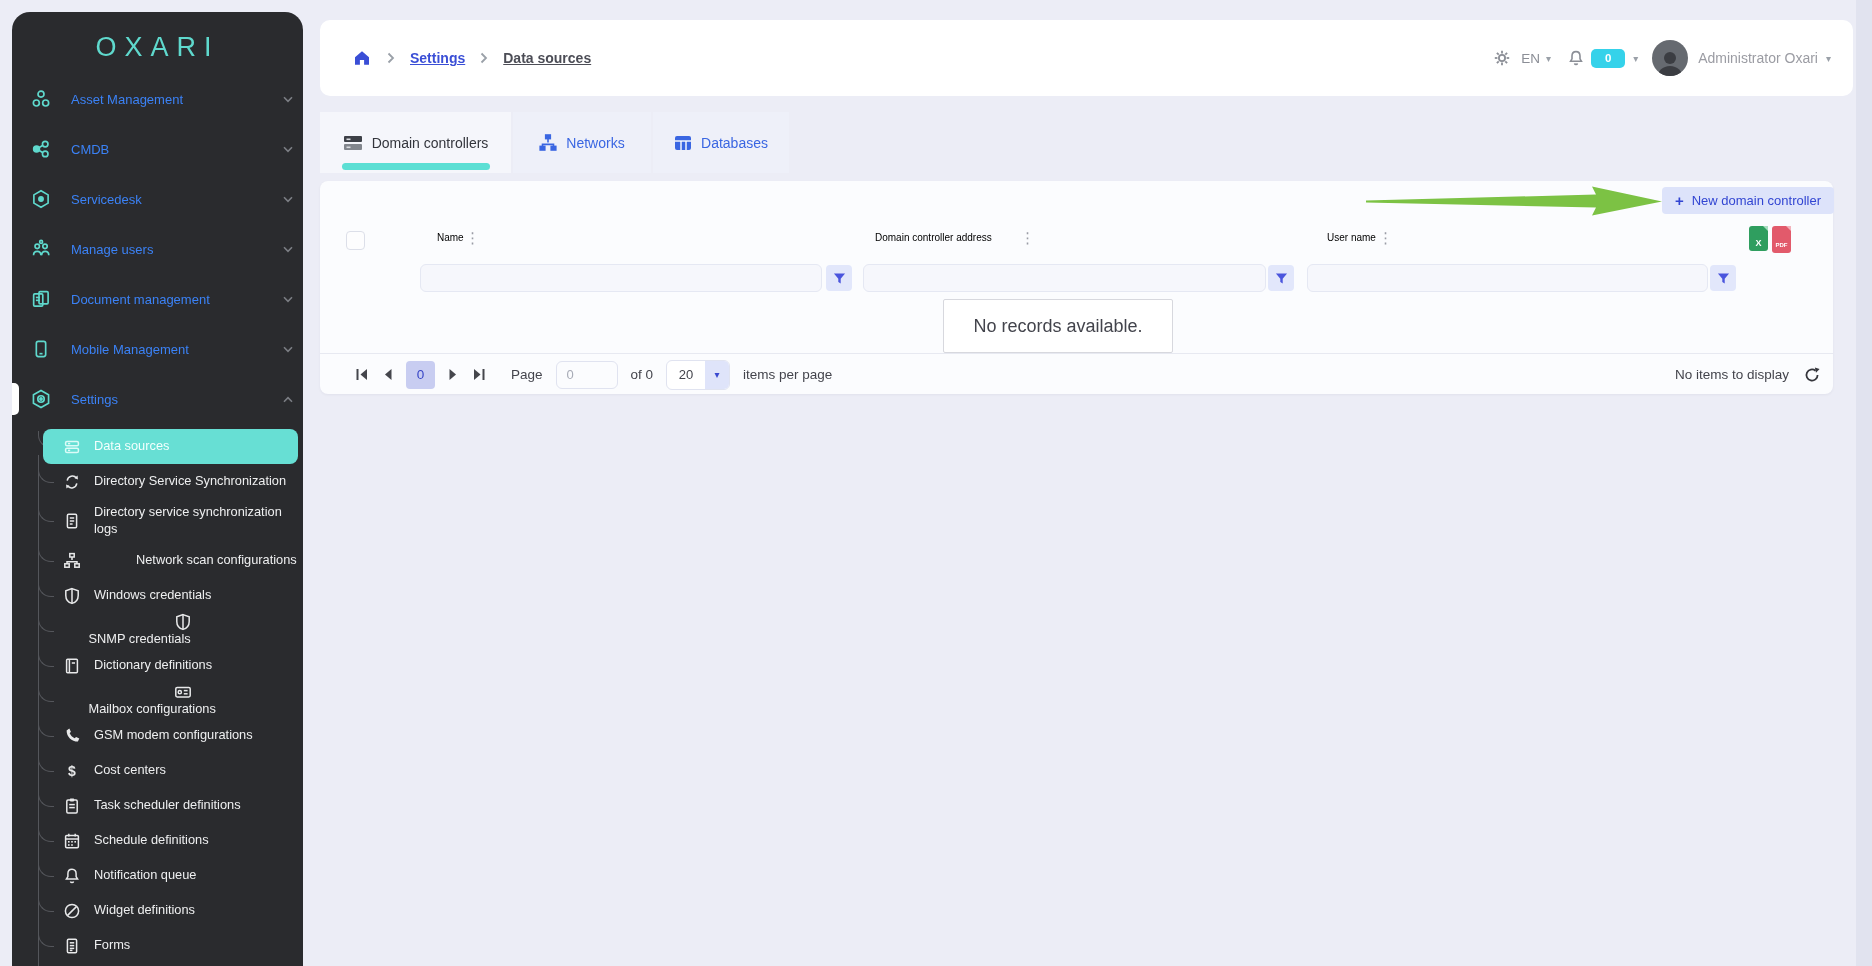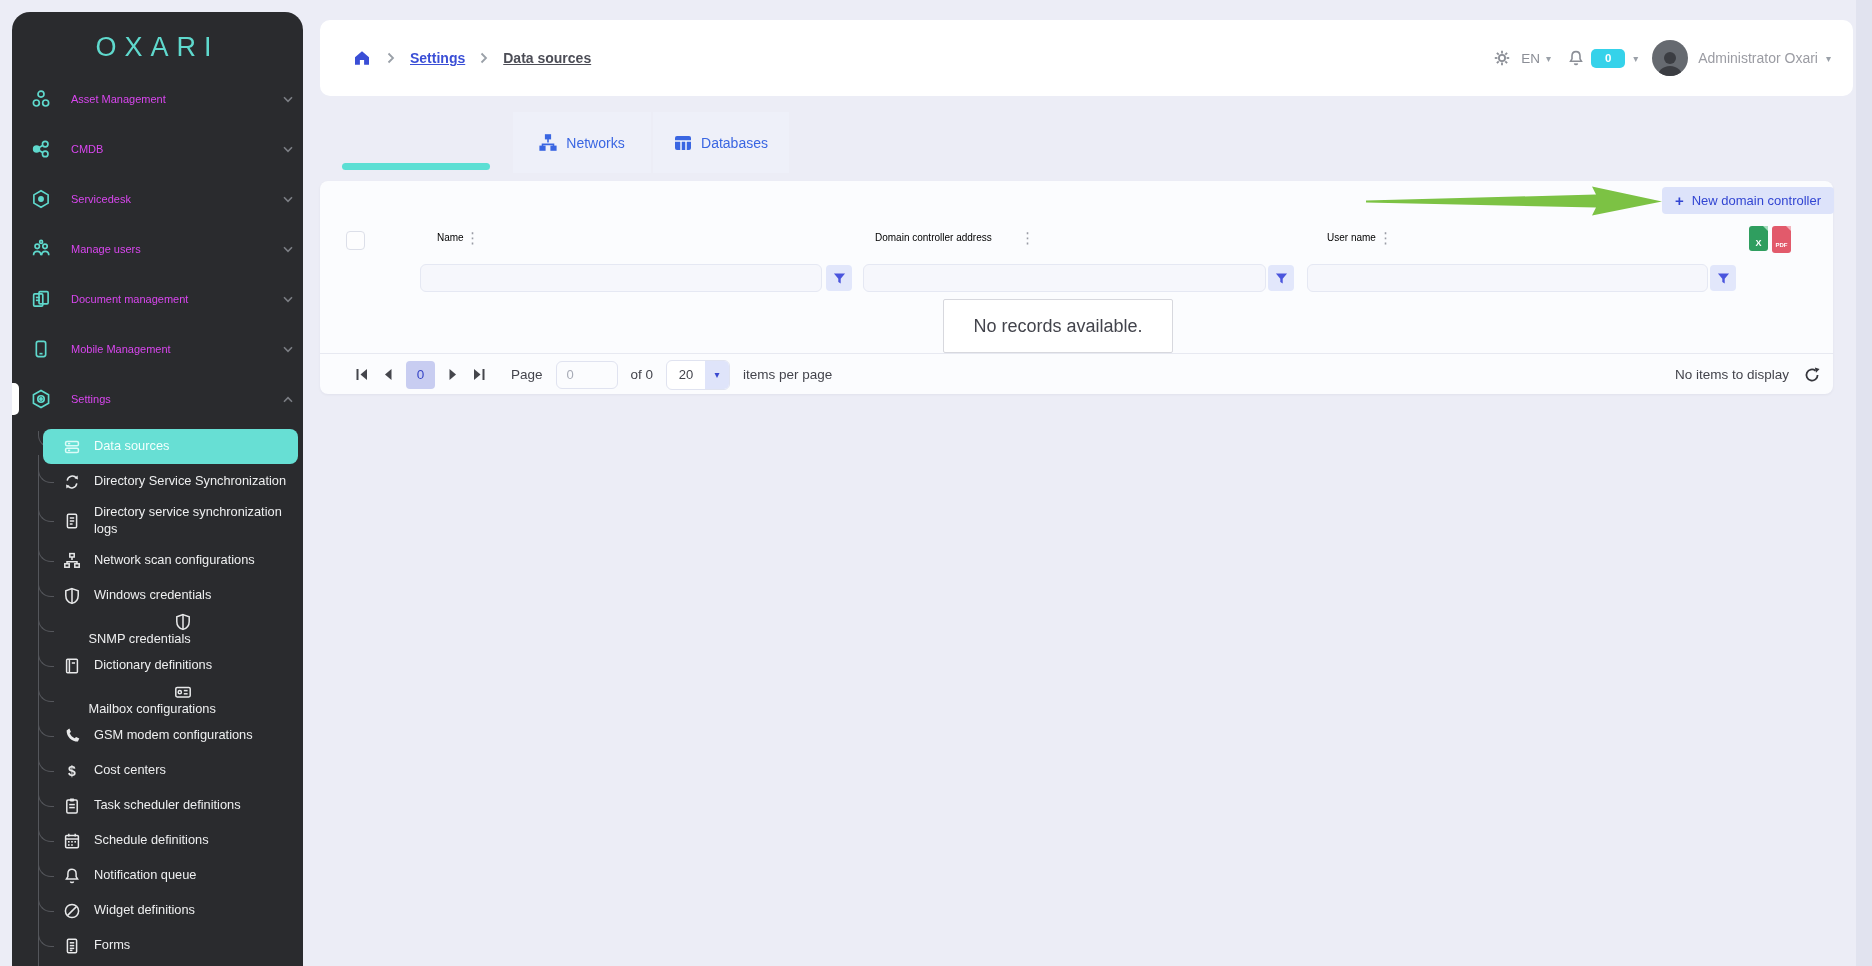--- a/index.html
+++ b/index.html
@@ -7,21 +7,21 @@
        font-family:"Liberation Sans",sans-serif;-webkit-font-smoothing:antialiased;}
 
   
   .sidebar{position:absolute;left:12px;top:12px;width:291px;height:954px;background:#2a2b2e;
            border-radius:18px 18px 0 0;overflow:hidden;}
   .logo{position:absolute;top:20px;left:0;right:0;text-align:center;color:#5fd9cd;
         font-size:27px;font-weight:400;letter-spacing:8px;}
   #nav-items{position:absolute;top:62px;left:0;right:0;}
   .nav-item{position:relative;height:50px;display:flex;align-items:center;padding-left:18px;cursor:pointer;}
   .nav-ico{width:22px;height:22px;color:#5fd9cd;display:flex;align-items:center;justify-content:center;flex:none;}
-  .nav-label{margin-left:19px;color:#d946ef;font-size:11px;font-weight:500;}
+  .nav-label{margin-left:19px;color:#3b82f6;font-size:13px;font-weight:500;}
   .nav-chev{position:absolute;right:10px;color:#7b7e84;display:flex;}
   .nav-chev.up{transform:rotate(180deg);}
   .nav-item.active::before{content:"";position:absolute;left:0;top:9px;width:7px;height:32px;
         background:#fff;border-radius:0 5px 5px 0;}
   #submenu{position:absolute;top:417px;left:0;right:0;height:537px;}
   .tree-line{position:absolute;left:26px;top:26px;bottom:-12px;border-left:1.5px solid #54565b;}
   .sub-row{position:absolute;left:0;right:0;display:flex;align-items:center;padding-left:51px;cursor:pointer;}
   .sub-conn{position:absolute;left:26px;width:15px;border-left:1.5px solid #54565b;
             border-bottom:1.5px solid #54565b;border-bottom-left-radius:13px;}
   .sub-ico{width:18px;height:18px;color:#e8e9ea;display:flex;align-items:center;justify-content:center;flex:none;}
@@ -253,21 +253,21 @@
             <svg width="18" height="18" viewBox="0 0 18 18" fill="none" stroke="currentColor" stroke-width="1.5">
               <rect x="4.4" y="2.2" width="9.2" height="13.6" rx="1.2"></rect>
               <line x1="6.8" y1="6" x2="11.2" y2="6"></line>
               <line x1="6.8" y1="9" x2="11.2" y2="9"></line>
               <line x1="6.8" y1="12" x2="9.6" y2="12"></line>
             </svg>
           </span>
           <span class="sub-label">Directory service synchronization logs</span>
         </div>
         <span class="sub-conn" style="top: 115.5px; height: 16px;"></span>
-        <div class="sub-row" style="top: 114px; height: 35px;">
+        <div class="sub-row" style="top: 114px; height: 35px; gap: 42px;">
           <span class="sub-ico">
             <svg width="18" height="18" viewBox="0 0 18 18" fill="none" stroke="currentColor" stroke-width="1.5">
               <rect x="6.8" y="1.6" width="4.4" height="3.4"></rect>
               <rect x="1.8" y="11.8" width="4.4" height="3.4"></rect>
               <rect x="11.8" y="11.8" width="4.4" height="3.4"></rect>
               <path d="M9,5 V8 M4,11.8 V9.8 H14 V11.8"></path>
             </svg>
           </span>
           <span class="sub-label">Network scan configurations</span>
         </div>
@@ -451,20 +451,31 @@
             <path d="M2,30 a13,12 0 0 1 26,0 z" fill="#3b3d42"></path>
           </svg>
       </span>
       <span class="ua-gap"></span>
       <span class="uname">Administrator Oxari</span>
       <span class="ua-gap" style="width:8px"></span>
       <span class="caret">▾</span>
     </div>
   </div>
 
+  <div class="tab" id="tab-0">
+    <span style="display:flex">
+      <svg width="20" height="16" viewBox="0 0 20 16">
+          <rect x="1" y="1" width="18" height="6" rx="1" fill="#3d4047"></rect>
+          <rect x="1" y="9" width="18" height="6" rx="1" fill="#82868d"></rect>
+          <rect x="3.5" y="3.5" width="4" height="1.6" fill="#d9dbe0"></rect>
+          <rect x="3.5" y="11.5" width="4" height="1.6" fill="#d9dbe0"></rect>
+        </svg>
+    </span>
+    <span class="tab-label">Domain controllers</span>
+  </div>
   <div class="tab" id="tab-1">
     <span style="display:flex">
       <svg width="18" height="18" viewBox="0 0 18 18" fill="none" stroke="#3a66e2" stroke-width="1.6">
         <rect x="6.7" y="1" width="4.6" height="3.6" fill="#3a66e2"></rect>
           <rect x="1.2" y="12.4" width="4.6" height="3.6" fill="#3a66e2"></rect>
           <rect x="12.2" y="12.4" width="4.6" height="3.6" fill="#3a66e2"></rect>
         <path d="M9,4.6 V8.4 M3.5,12.4 V10.4 H14.5 V12.4"></path>
       </svg>
     </span>
     <span class="tab-label">Networks</span>

